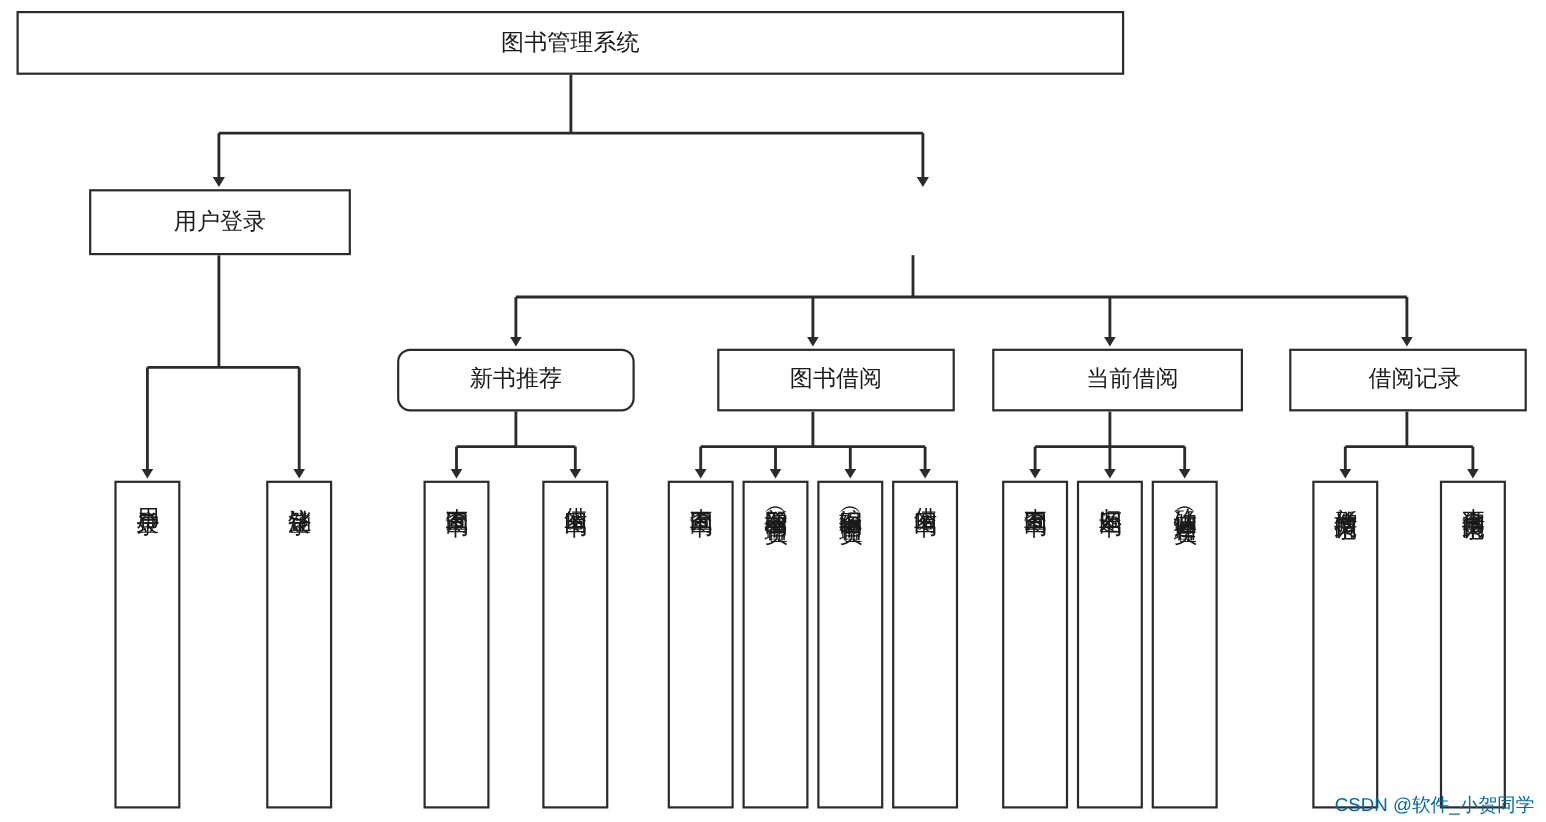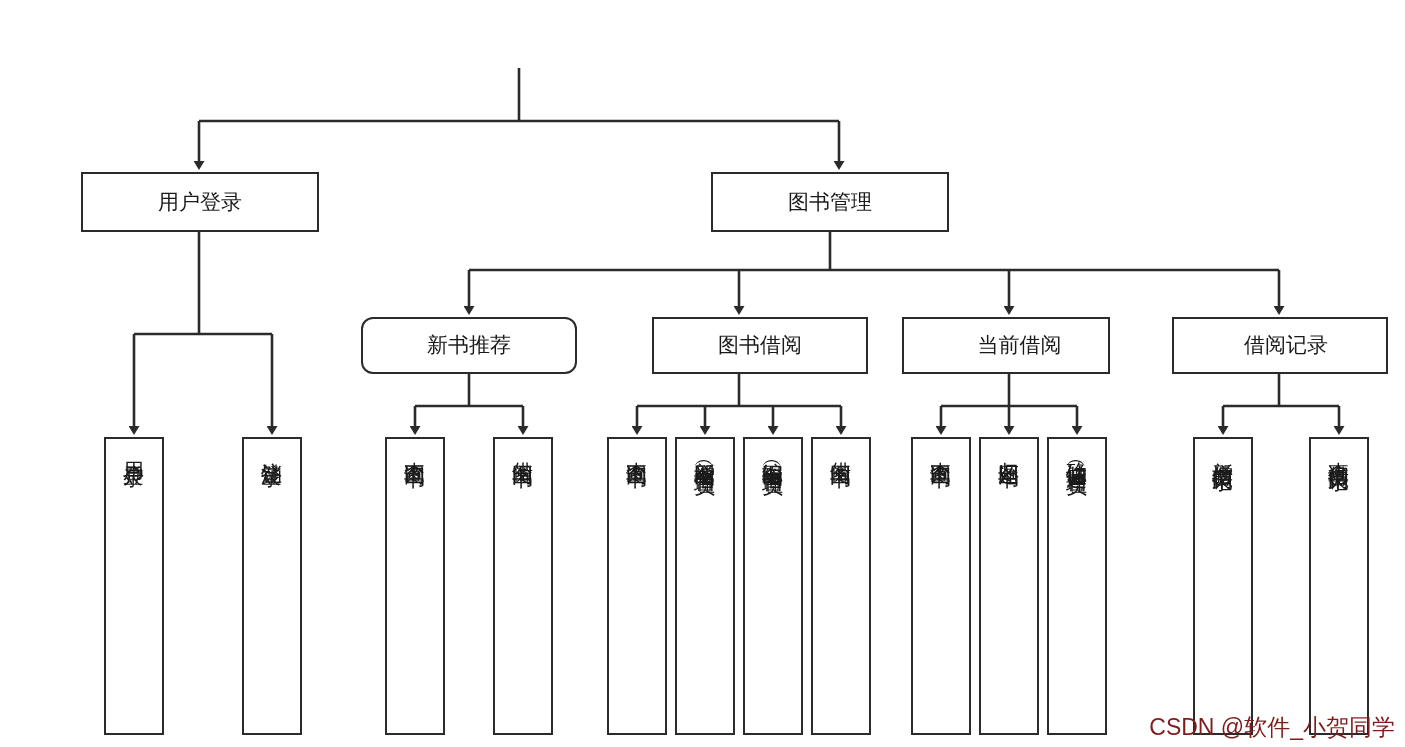--- a/index.html
+++ b/index.html
@@ -55,22 +55,22 @@
     writing-mode: vertical-rl;
     text-orientation: upright;
     font-size: 21px;
     letter-spacing: 2px;
     line-height: 1;
   }
   #watermark {
     position: absolute;
     right: 10px;
     bottom: 4px;
-    font-size: 23px;
-    color: #7f1d1d;
+    font-size: 17px;
+    color: #0369a1;
     z-index: 5;
     white-space: nowrap;
     user-select: none;
   }
 </style>
 </head>
 <body>
 
 <div id="diagram-root">
 
@@ -117,38 +117,38 @@
       <path d="M1009,406 L1009,427" marker-end="url(#arrow)"></path>
       <path d="M1077,406 L1077,427" marker-end="url(#arrow)"></path>
 
       <path d="M1279,374 L1279,406"></path>
       <path d="M1223,406 L1339,406"></path>
       <path d="M1223,406 L1223,427" marker-end="url(#arrow)"></path>
       <path d="M1339,406 L1339,427" marker-end="url(#arrow)"></path>
     </g>
   </svg>
 
+  <div class="node horizontal" style="left:15px; top:10px; width:1007px; height:58px;">
+    <span class="node-label">图书管理系统</span>
+  </div>
 
   <div class="node horizontal" style="left:81px; top:172px; width:238px; height:60px;">
     <span class="node-label">用户登录</span>
   </div>
 
-  <div class="node horizontal" style="left:711px; top:172px; width:238px; height:60px;">
-    <span class="node-label">图书管理</span>
-  </div>
 
   <div class="node horizontal" style="left:361px; top:317px; width:216px; height:57px;border-radius:12px;">
     <span class="node-label">新书推荐</span>
   </div>
 
   <div class="node horizontal" style="left:632px; top:317px; width:216px; height:57px;margin-left:20px;">
     <span class="node-label">图书借阅</span>
   </div>
 
-  <div class="node horizontal" style="left:902px; top:317px; width:208px; height:57px;padding-left:27px;">
+  <div class="node horizontal" style="left:902px; top:317px; width:228px; height:57px;padding-left:27px;">
     <span class="node-label">当前借阅</span>
   </div>
 
   <div class="node horizontal" style="left:1172px; top:317px; width:216px; height:57px;padding-left:12px;">
     <span class="node-label">借阅记录</span>
   </div>
 
   <div class="node vertical" style="left:104px; top:437px; width:60px; height:298px;">
     <span class="node-label">用户登录</span>
   </div>

